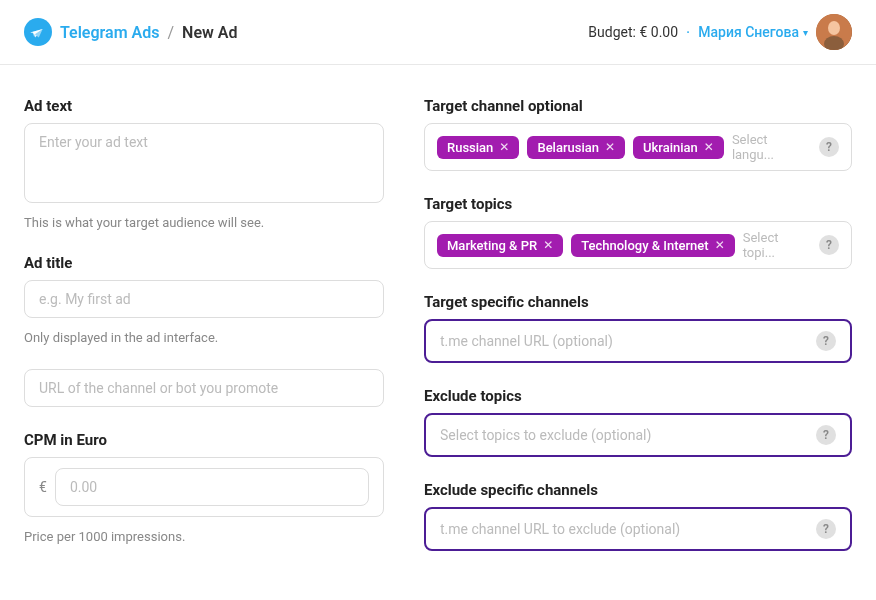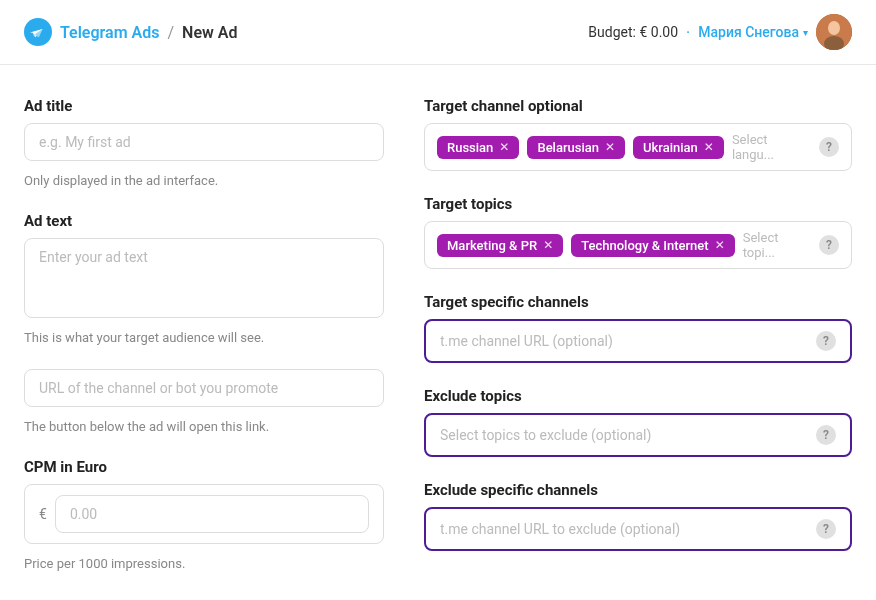--- a/index.html
+++ b/index.html
@@ -267,34 +267,33 @@
       </svg>
     </div>
   </div>
 </header>
 
 <div class="main">
 
   <div class="left-col">
 
     <div class="field-group">
+      <label class="field-label">Ad text</label>
+      <textarea placeholder="Enter your ad text" style=""></textarea>
+      <span class="field-hint">This is what your target audience will see.</span>
+    </div>
+
+    <div class="field-group">
       <label class="field-label">Ad title</label>
       <input type="text" placeholder="e.g. My first ad" style="">
       <span class="field-hint">Only displayed in the ad interface.</span>
     </div>
 
     <div class="field-group">
-      <label class="field-label">Ad text</label>
-      <textarea placeholder="Enter your ad text" style=""></textarea>
-      <span class="field-hint">This is what your target audience will see.</span>
-    </div>
-
-    <div class="field-group">
       <input type="text" placeholder="URL of the channel or bot you promote" style="">
-      <span class="field-hint">The button below the ad will open this link.</span>
     </div>
 
     <div class="field-group">
       <label class="field-label">CPM in Euro</label>
       <div class="cpm-input-wrapper">
         <span class="cpm-symbol">€</span>
         <input class="cpm-input-inner" type="text" placeholder="0.00" style="">
       </div>
       <span class="field-hint">Price per 1000 impressions.</span>
     </div>

